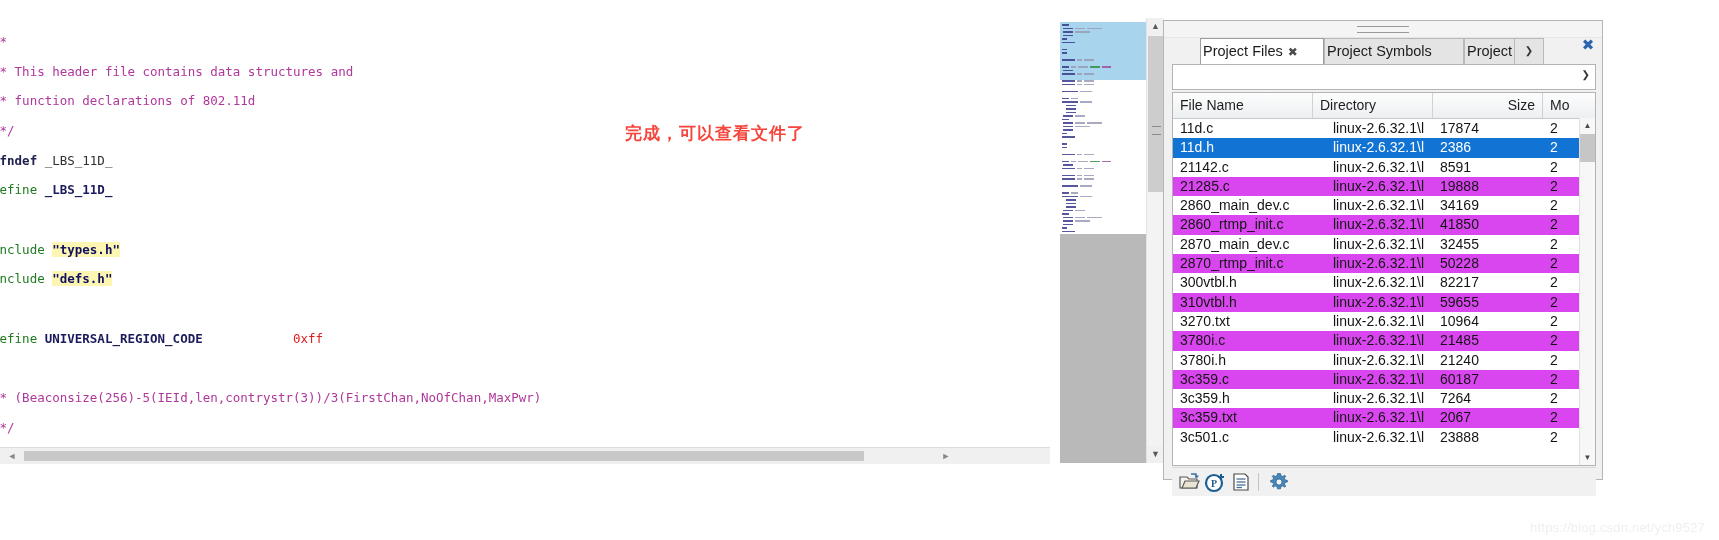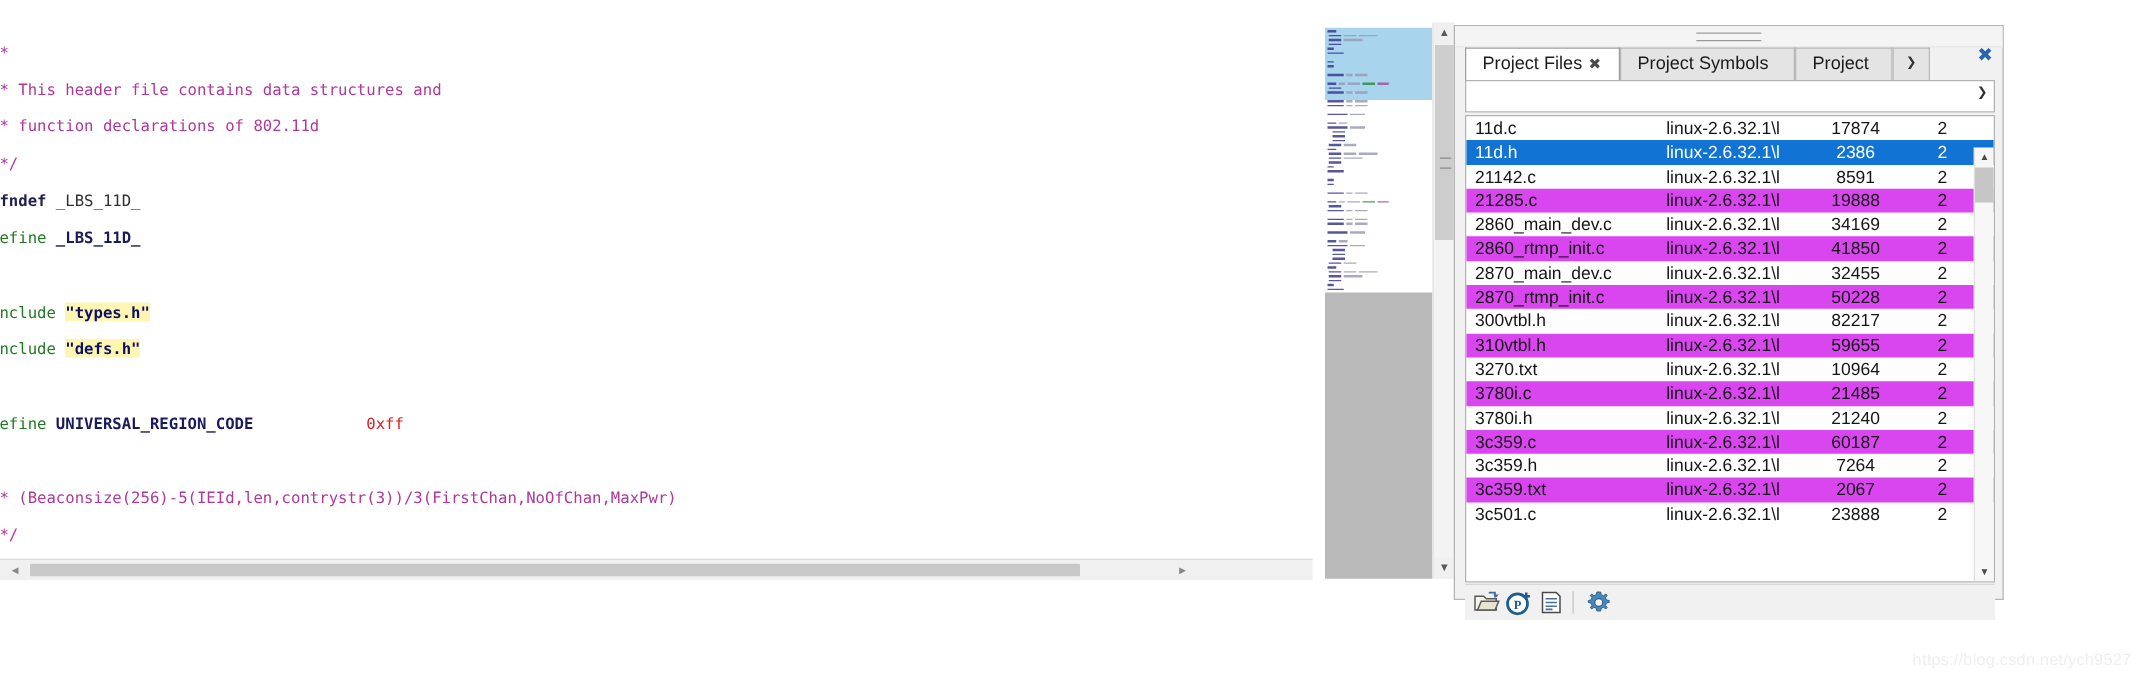--- a/index.html
+++ b/index.html
@@ -99,22 +99,22 @@
     position:absolute;right:6px;top:16px;width:16px;height:16px;
     color:#2a64ad;font-size:15px;line-height:16px;text-align:center;cursor:pointer;
   }
 
   .tabstrip{
     position:absolute;left:8px;top:17px;width:424px;height:26px;
   }
   .tab{
     position:absolute;top:0;height:26px;box-sizing:border-box;
     background:#e4e4e4;border:1px solid #b9b9b9;border-bottom:none;
-    font-size:14.5px;color:#1b1b1b;line-height:24px;padding:0 13px;
-    white-space:nowrap;cursor:pointer;
+    font-size:14.5px;color:#1b1b1b;line-height:24px;padding:0 2px;
+    white-space:nowrap;cursor:pointer;margin-left:28px;
   }
   .tab.active{background:#ffffff;border-color:#9e9e9e;}
   .tab .x{color:#4a4a4a;font-size:12px;margin-left:5px;}
   .tab-chev{
     position:absolute;top:0;height:26px;width:30px;background:#e4e4e4;
     border:1px solid #b9b9b9;border-bottom:none;box-sizing:border-box;
     text-align:center;line-height:24px;font-size:10px;color:#333;cursor:pointer;
   }
 
   .filterbox{
@@ -153,21 +153,21 @@
   .row{display:flex;height:19.3px;}
   .row.alt{background:#d946ef;}
   .row.sel{background:#1174d4;color:#ffffff;}
   .td{
     font-size:14px;line-height:19.3px;color:#141414;
     box-sizing:border-box;padding:0 7px;white-space:nowrap;overflow:hidden;
   }
   .row.sel .td{color:#ffffff;}
   .td.c-name{width:140px;}
   .td.c-dir{width:120px;text-align:right;padding-right:9px;}
-  .td.c-size{width:110px;text-align:center;padding-right:14px;}
+  .td.c-size{width:110px;text-align:left;padding-right:14px;}
   .td.c-mod{width:52px;}
 
   
   .tvs{
     position:absolute;right:0;top:25px;width:15px;height:347px;background:#f7f7f7;
     border-left:1px solid #e0e0e0;
   }
   .tvs .a{
     position:absolute;left:0;width:15px;height:15px;text-align:center;line-height:15px;
     font-size:8px;color:#4a4a4a;
@@ -371,20 +371,26 @@
       </div>
       <div class="tab-chev" style="left:342px;">❯</div>
     </div>
 
     <div class="filterbox">
       <input type="text" placeholder="" style="">
       <span class="chev">❯</span>
     </div>
 
     <div class="table">
+      <div class="thead">
+        <div class="th c-name">File Name</div>
+        <div class="th c-dir">Directory</div>
+        <div class="th c-size">Size</div>
+        <div class="th c-mod">Mo</div>
+      </div>
       <div class="rows" id="table-rows">
           <div class="row">
             <div class="td c-name">11d.c</div>
             <div class="td c-dir">linux-2.6.32.1\l</div>
             <div class="td c-size">17874</div>
             <div class="td c-mod">2</div>
           </div>
           <div class="row sel">
             <div class="td c-name">11d.h</div>
             <div class="td c-dir">linux-2.6.32.1\l</div>
@@ -519,15 +525,16 @@
       <div class="sep" style="left:86px;"></div>
       <div class="ic" style="left:96px;">
         <svg width="22" height="22" viewBox="0 0 22 22">
           <path d="M11 2.6 l1.5 0 .5 2.2 1.8 .75 1.85-1.3 1.05 1.05-1.3 1.85 .75 1.8 2.2 .5 0 1.5-2.2 .5-.75 1.8 1.3 1.85-1.05 1.05-1.85-1.3-1.8 .75-.5 2.2-1.5 0-1.5 0-.5-2.2-1.8-.75-1.85 1.3-1.05-1.05 1.3-1.85-.75-1.8-2.2-.5 0-1.5 2.2-.5 .75-1.8-1.3-1.85 1.05-1.05 1.85 1.3 1.8-.75 .5-2.2z" fill="#4a87b8" stroke="#2f6590" stroke-width=".8"></path>
           <circle cx="11" cy="11" r="3.1" fill="#f2f5f8" stroke="#2f6590" stroke-width=".9"></circle>
         </svg>
       </div>
     </div>
   </div>
 
+  <div class="annot">完成，可以查看文件了</div>
   <div class="wm">https://blog.csdn.net/ych9527</div>
 
 </div>
 
 </body></html>

